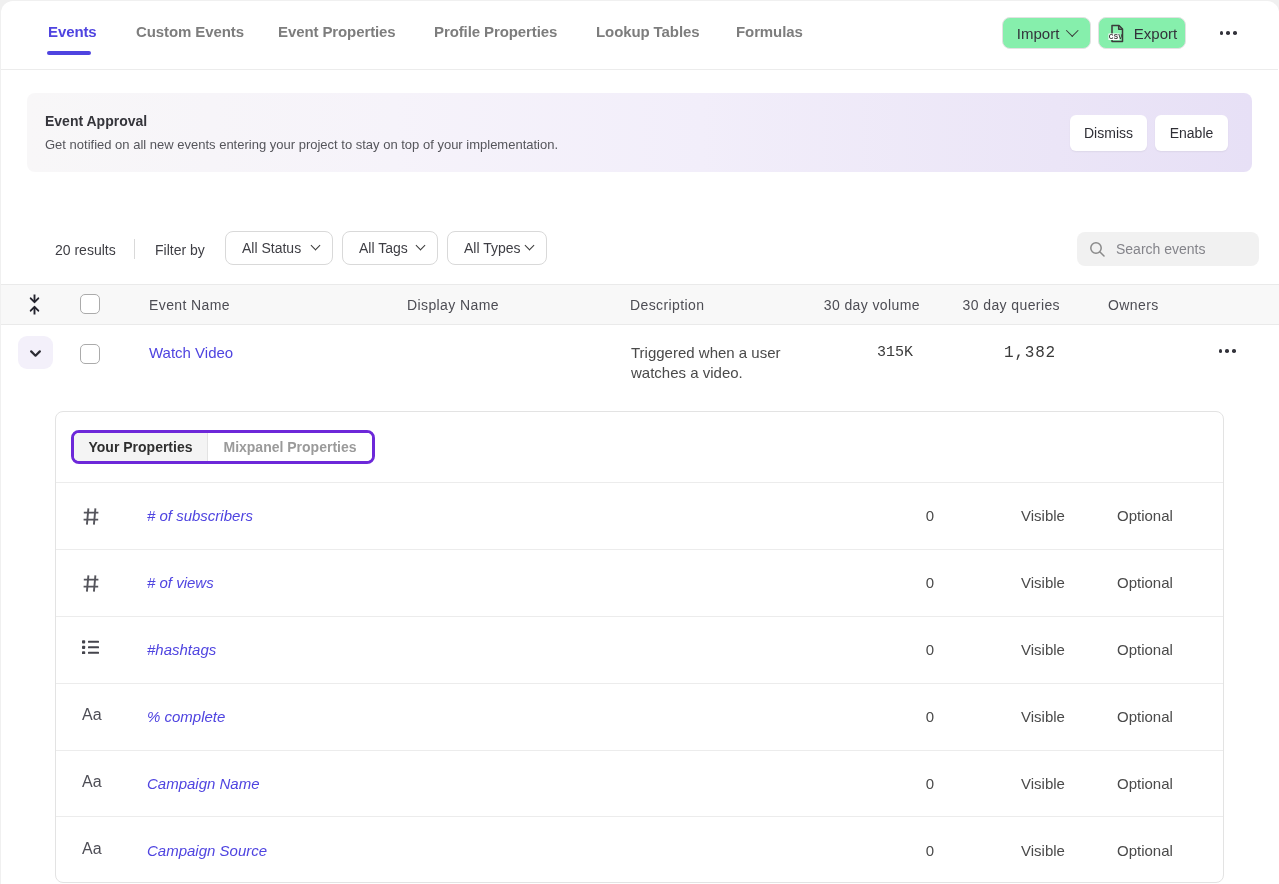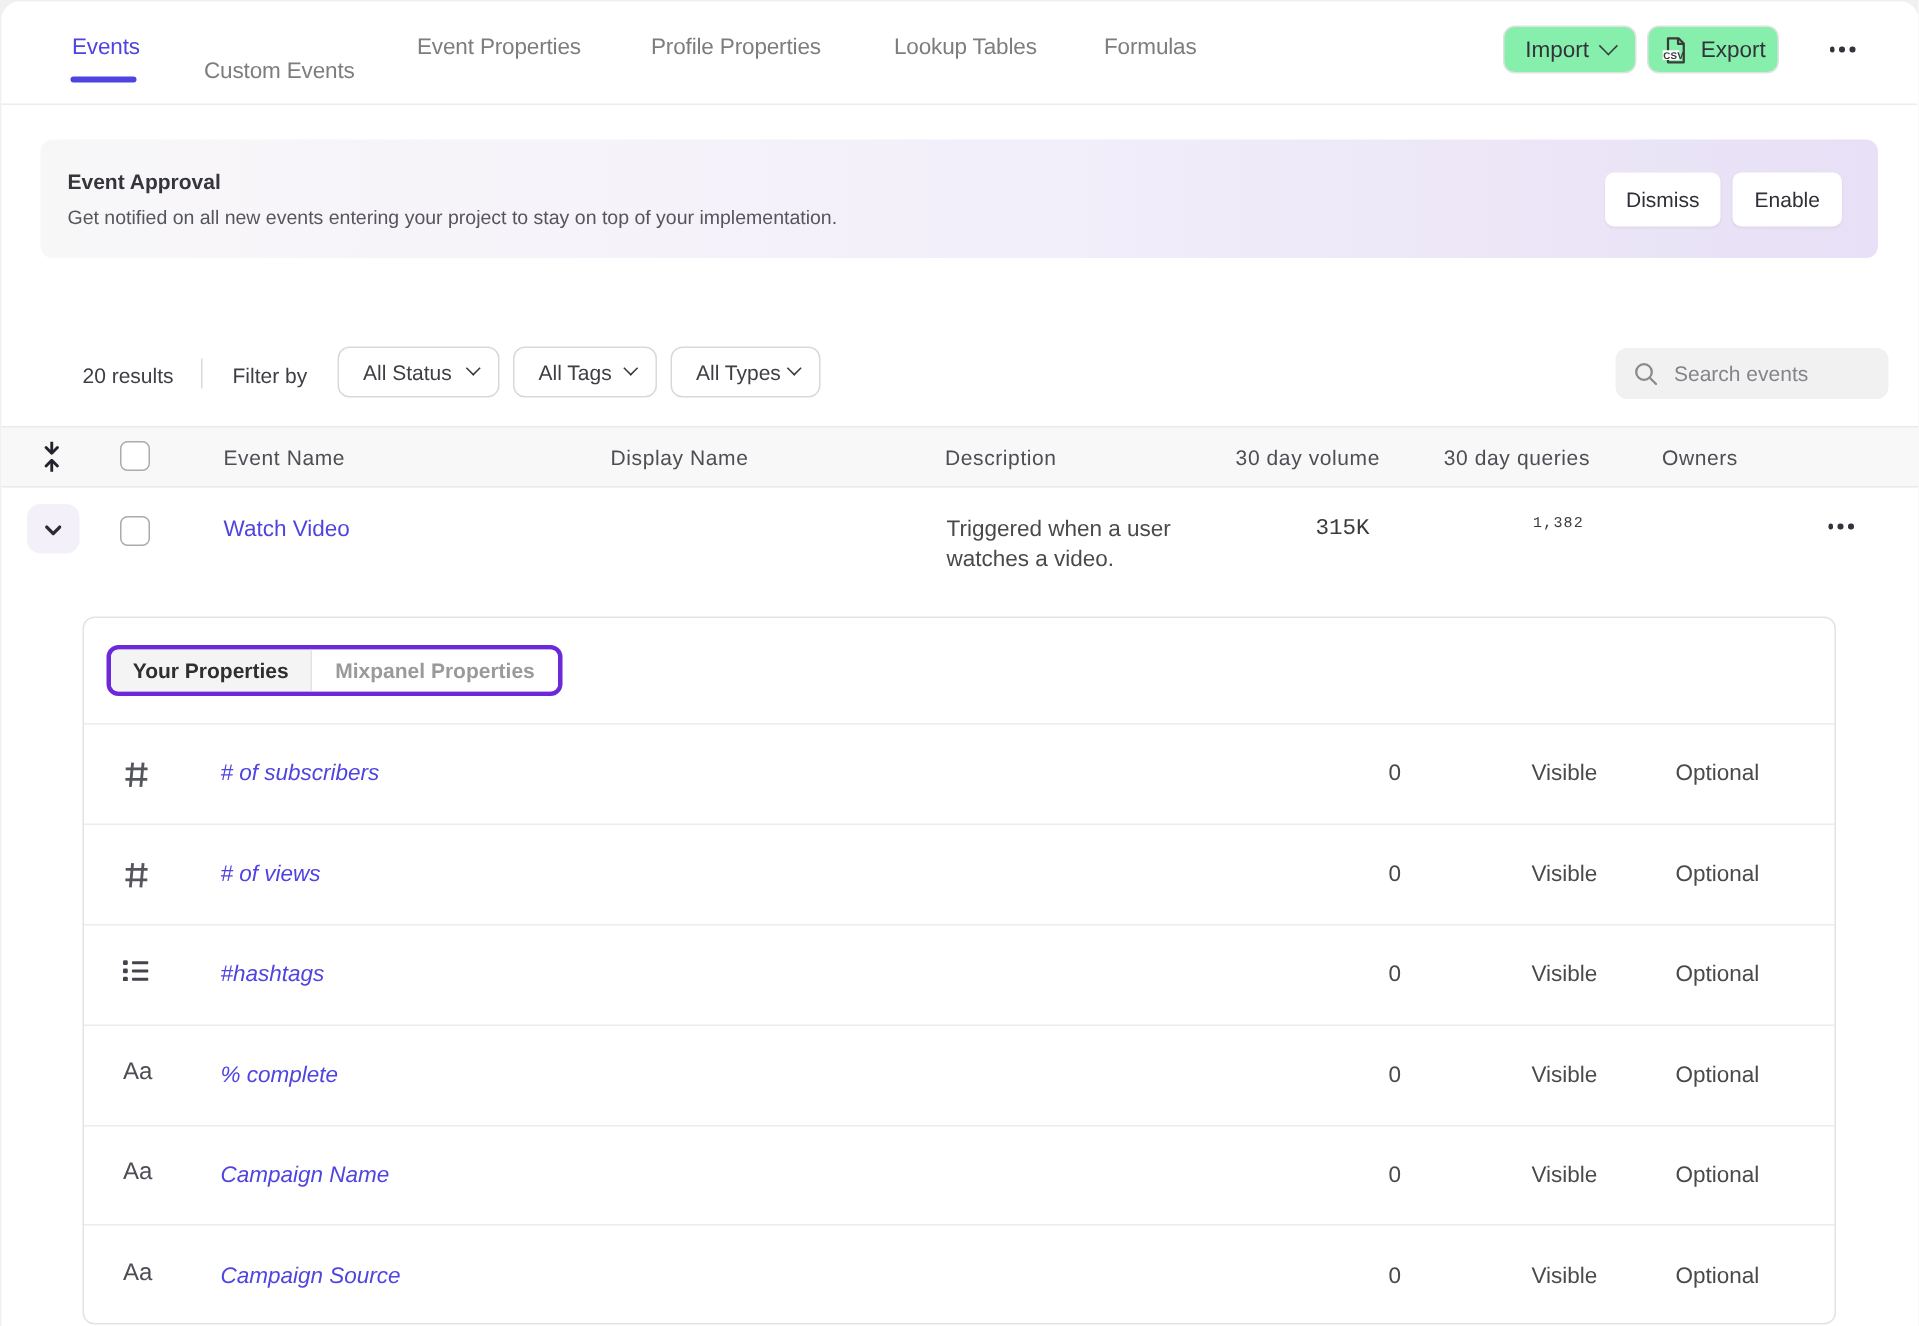--- a/index.html
+++ b/index.html
@@ -1,20 +1,20 @@
 <!DOCTYPE html>
 <html><head>
 <meta charset="utf-8">
 <style>
   html,body{margin:0;padding:0;}
   body{width:1279px;height:884px;background:#f0f0f0;font-family:"Liberation Sans",sans-serif;overflow:hidden;}
   .stage{position:relative;width:1279px;height:884px;}
   .card{position:absolute;left:1px;top:1px;width:1278px;height:900px;background:#fff;border-radius:12px 12px 0 0;}
   .abs{position:absolute;}
-  .navtab{font-size:15px;font-weight:400;color:#7d7d7d;line-height:16px;letter-spacing:-0.1px;}
+  .navtab{font-size:15px;font-weight:700;color:#7d7d7d;line-height:16px;letter-spacing:-0.1px;}
   .navtab.active{color:#4f44e0;}
   .underline{position:absolute;left:47px;top:51px;width:44px;height:4px;border-radius:2px;background:#4f44e0;}
   .navborder{position:absolute;left:1px;top:69px;width:1277px;height:1px;background:#ececec;}
   .btn{position:absolute;display:flex;align-items:center;justify-content:center;background:#86efac;border:1px solid #e2e2e2;border-radius:8px;font-size:15px;font-weight:400;color:#33333b;box-sizing:border-box;}
   .dots{position:absolute;display:flex;align-items:center;height:4px;}
   .dots span{display:block;width:3.6px;height:3.6px;border-radius:50%;background:#33333b;margin:0 1.6px;}
   .banner{position:absolute;left:27px;top:93px;width:1225px;height:79px;border-radius:8px;background:linear-gradient(90deg,#f8f7f8 0%,#f6f3fa 30%,#f2eefa 55%,#ebe5f7 84%,#e7e0f6 100%);}
   .bannerbtn{position:absolute;display:flex;align-items:center;justify-content:center;background:#fff;border-radius:6px;font-size:14px;font-weight:400;color:#2f2f36;box-shadow:0 1px 2px rgba(0,0,0,.06);}
   .chev{display:inline-block;width:7.5px;height:7.5px;border-right:1.6px solid #3a3a3a;border-bottom:1.6px solid #3a3a3a;transform:rotate(45deg);margin-top:-5px;}
   .filterbtn{position:absolute;display:flex;align-items:center;justify-content:space-between;background:#fff;border:1px solid #d9d9d9;border-radius:8px;font-size:14px;font-weight:400;color:#3e3e44;box-sizing:border-box;padding:0 13px 0 16px;white-space:nowrap;}
@@ -33,21 +33,21 @@
   .picon{position:absolute;color:#4a4a4a;}
   .pval{position:absolute;font-size:15px;color:#4a4a4a;line-height:18px;}
 </style>
 </head>
 <body>
 <div class="stage">
   <div class="card"></div>
 
   <div class="abs navtab active" style="left:48px;top:24px;">Events</div>
   <div class="underline"></div>
-  <div class="abs navtab" style="left:136px;top:24px;margin-top:16px;">Custom Events</div>
+  <div class="abs navtab" style="left:136px;top:24px;">Custom Events</div>
   <div class="abs navtab" style="left:278px;top:24px;">Event Properties</div>
   <div class="abs navtab" style="left:434px;top:24px;">Profile Properties</div>
   <div class="abs navtab" style="left:596px;top:24px;">Lookup Tables</div>
   <div class="abs navtab" style="left:736px;top:24px;">Formulas</div>
   <div class="navborder"></div>
 
   <div class="btn" style="left:1002px;top:17px;width:89px;height:32px;">Import&nbsp;&nbsp;<span class="chev"></span></div>
   <div class="btn" style="left:1098px;top:17px;width:88px;height:32px;">
     <svg width="20" height="21" viewBox="0 0 20 21" style="margin-right:7px;">
       <path d="M5 2.5 L12 2.5 L15.5 6 L15.5 18.5 L5 18.5 Z" fill="none" stroke="#3a3a3a" stroke-width="1.5" stroke-linejoin="round"></path>
@@ -99,21 +99,21 @@
   <div class="th" style="left:1108px;top:297px;">Owners</div>
 
   <div class="expander"></div>
   <svg class="abs" style="left:30px;top:350px;" width="11" height="8" viewBox="0 0 11 8">
       <path d="M1.2 1.4 L5.5 5.7 L9.8 1.4" fill="none" stroke="#2b2b33" stroke-width="2.2" stroke-linecap="round" stroke-linejoin="round"></path>
     </svg>
   <div class="cb" style="left:80px;top:344px;"></div>
   <div class="abs link" style="left:149px;top:344px;font-size:15px;">Watch Video</div>
   <div class="abs" style="left:631px;top:343px;font-size:15px;color:#4a4a4a;line-height:20px;">Triggered when a user<br>watches a video.</div>
   <div class="abs mono" style="left:813px;top:344px;width:100px;text-align:right;font-size:15px;color:#3a3a3a;">315K</div>
-  <div class="abs mono" style="left:956px;top:344px;width:100px;text-align:right;font-size:10px;letter-spacing:0.8px;color:#3a3a3a;">1,382</div>
+  <div class="abs mono" style="left:956px;top:344px;width:100px;text-align:right;font-size:16px;letter-spacing:0.8px;color:#3a3a3a;">1,382</div>
   <div class="dots" style="left:1217px;top:349px;">
       <span></span>
       <span></span>
       <span></span>
     </div>
 
   <div class="panel">
     <div class="tabgroup">
       <div class="tabseg" style="width:134px;background:#f4f4f4;color:#2f2f2f;border-right:1px solid #e3e3e3;">Your Properties</div>
       <div class="tabseg" style="width:164px;background:#fff;color:#9a9a9a;">Mixpanel Properties</div>

